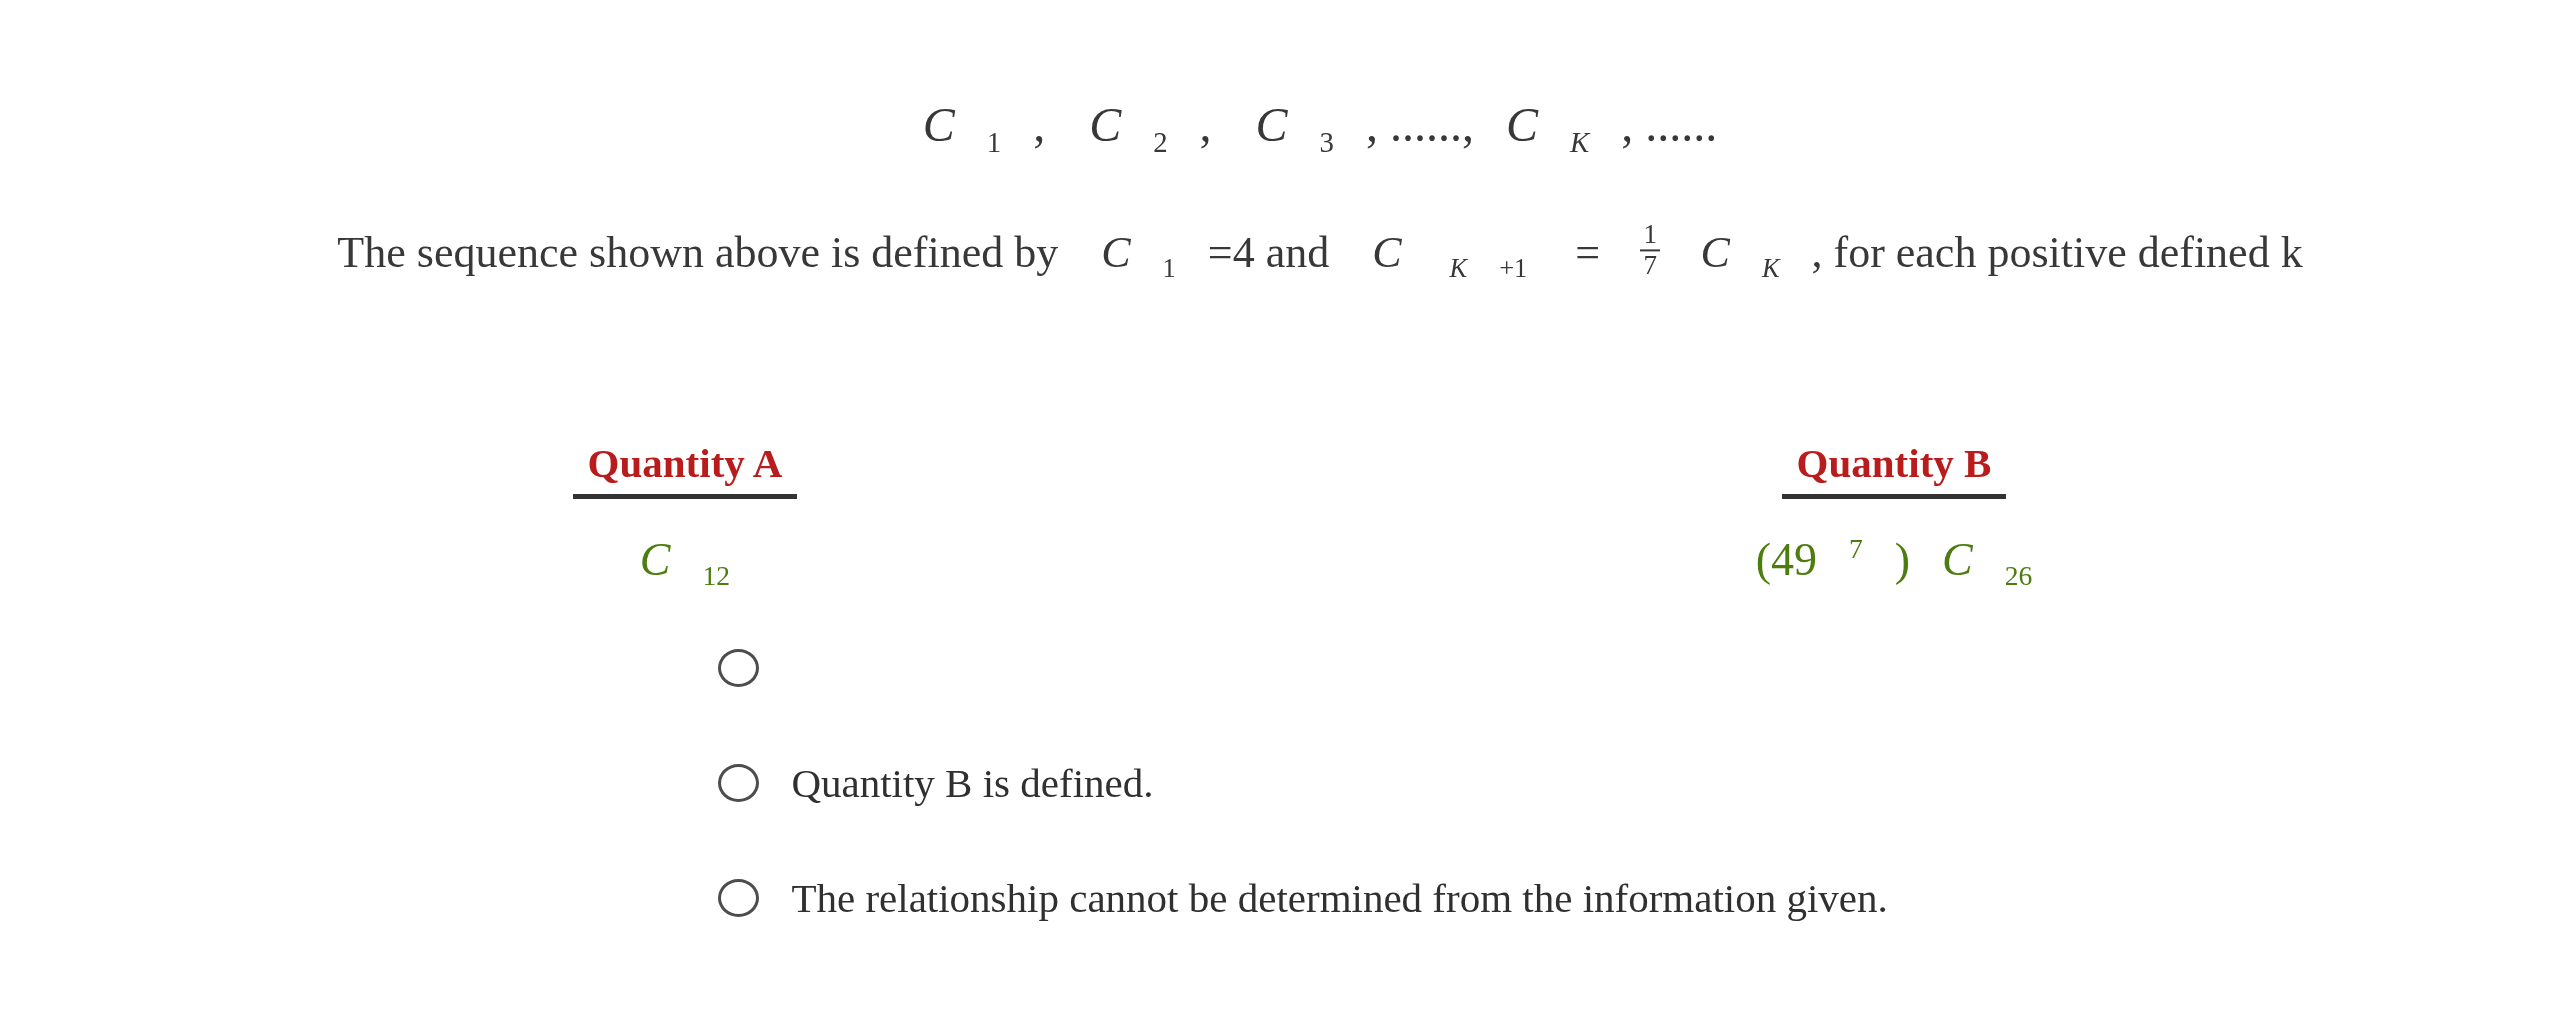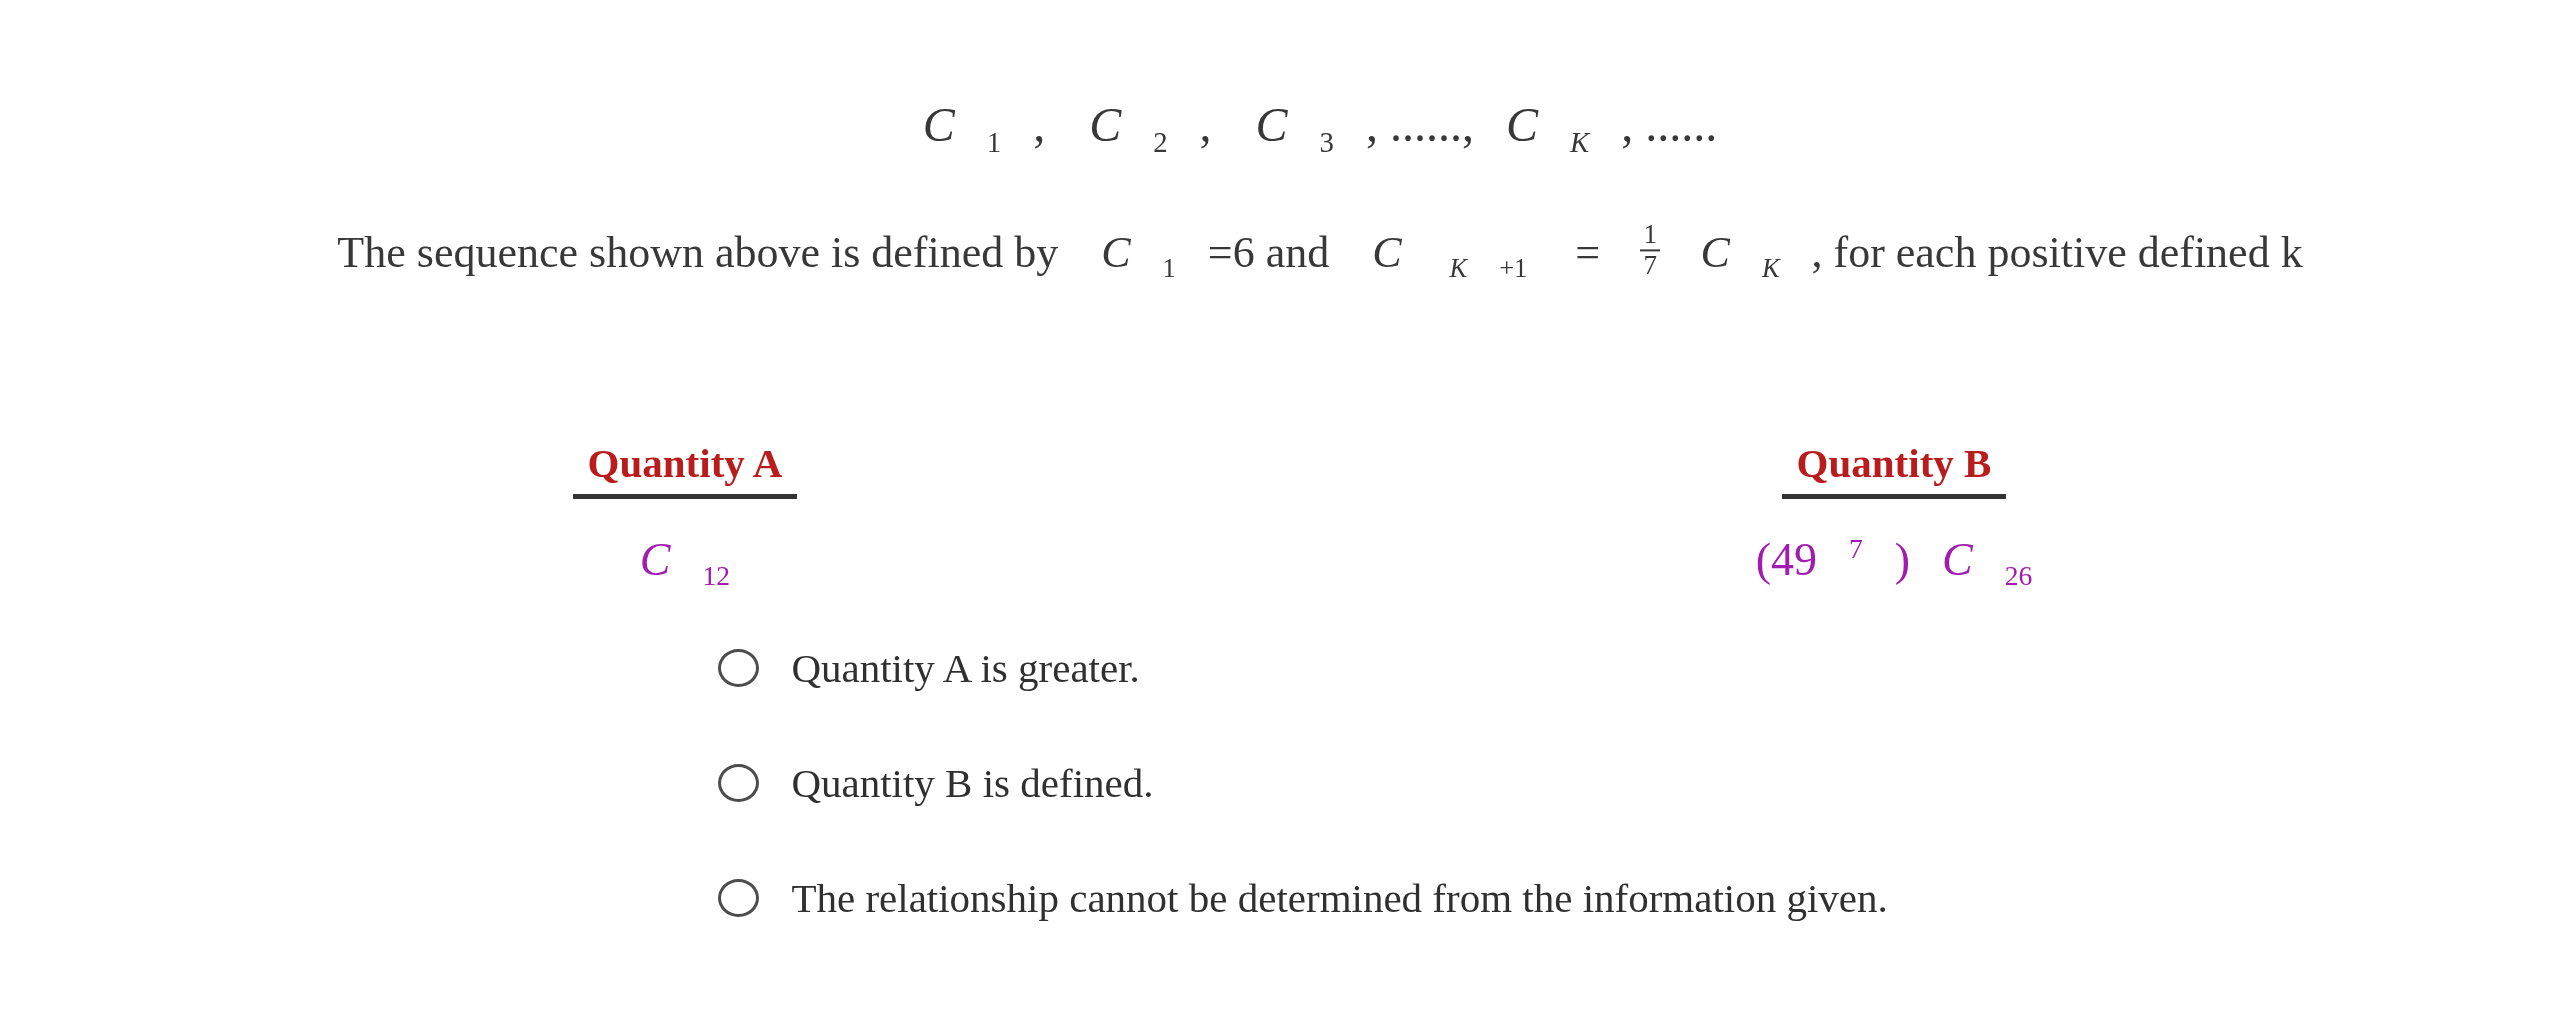--- a/index.html
+++ b/index.html
@@ -34,21 +34,21 @@
   .frac .den { padding:0 3.3px; border-top:2.5px solid #383838; }
 
   
   .quantity { position:absolute; top:391px; width:460px; text-align:center; }
   .quantity.qa { left:423px; }
   .quantity.qb { left:1632px; }
   .q-label {
     display:inline-block; font-size:41px; font-weight:bold; color:#b91c1c;
     border-bottom:5px solid #333333; padding:0 15px 6.6px 15px;
   }
-  .q-value { margin-top:18px; font-size:46px; color:#a21caf; }
+  .q-value { margin-top:18px; font-size:46px; color:#4d7c0f; }
 
   
   .options { position:absolute; left:654px; top:593px; }
   .option-row {
     display:flex; align-items:center; gap:16.4px;
     height:54px; margin-bottom:61px; cursor:default;
   }
   .radio {
     width:41px; height:28px; flex:none;
     border:3.3px solid #4d4d4d; border-radius:50%;
@@ -59,21 +59,21 @@
 </head>
 <body>
 
 <div class="page">
 
   <div class="formula">
     <span class="mi">C</span><sub class="up">1</sub><span class="mn">, </span><span class="mi">C</span><sub class="up">2</sub><span class="mn">, </span><span class="mi">C</span><sub class="up">3</sub><span class="mn">, ......,</span><span class="mi">C</span><sub class="it">K</sub><span class="mn">, ......</span>
   </div>
 
   <div class="sentence">
-    <span class="mn">The sequence shown above is defined by </span><span class="mi">C</span><sub class="up">1</sub><span class="mn">=6 and </span><span class="mi">C</span><sub><span class="it" style="font-style:italic">K</span><span class="up" style="font-style:normal">+1</span></sub><span class="mn">=</span><span class="frac">
+    <span class="mn">The sequence shown above is defined by </span><span class="mi">C</span><sub class="up">1</sub><span class="mn">=4 and </span><span class="mi">C</span><sub><span class="it" style="font-style:italic">K</span><span class="up" style="font-style:normal">+1</span></sub><span class="mn">=</span><span class="frac">
         <span class="num">1</span>
         <span class="den">7</span>
       </span><span class="mi">C</span><sub class="it">K</sub><span class="mn">, for each positive defined k</span>
   </div>
 
   <div class="quantity qa">
     <span class="q-label">Quantity A</span>
     <div class="q-value">
       <span class="mi">C</span><sub class="up">12</sub>
     </div>
@@ -82,21 +82,20 @@
   <div class="quantity qb">
     <span class="q-label">Quantity B</span>
     <div class="q-value">
       <span class="mn">(49</span><sup class="up">7</sup><span class="mn">)</span><span class="mi">C</span><sub class="up">26</sub>
     </div>
   </div>
 
   <div class="options">
     <div class="option-row">
       <span class="radio"></span>
-      <span class="option-label">Quantity A is greater.</span>
     </div>
     <div class="option-row">
       <span class="radio"></span>
       <span class="option-label">Quantity B is defined.</span>
     </div>
     <div class="option-row">
       <span class="radio"></span>
       <span class="option-label">The relationship cannot be determined from the information given.</span>
     </div>
   </div>

